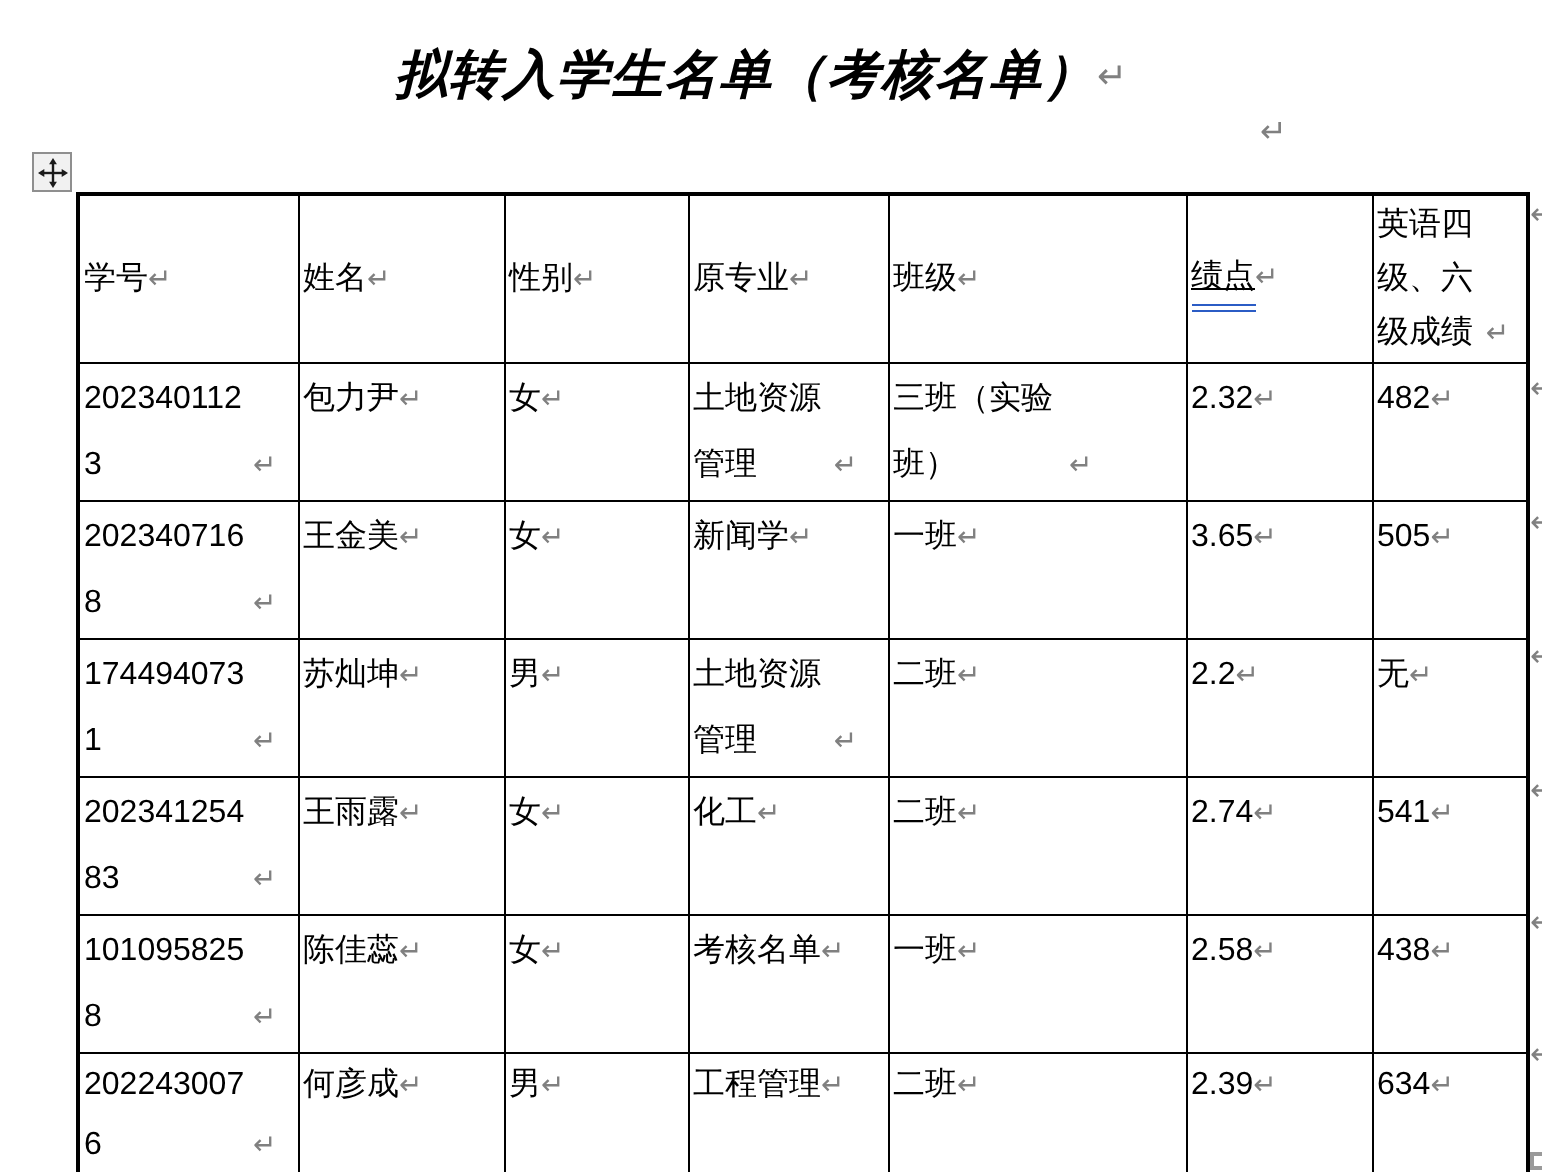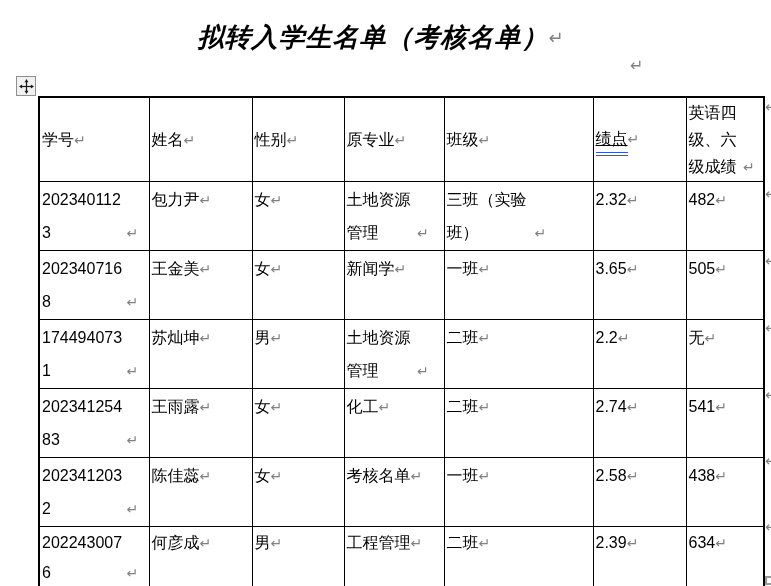--- a/index.html
+++ b/index.html
@@ -188,21 +188,21 @@
       <tr>
         <td class="c-id"><span class="ct">20234125483</span><span class="fmt-mark cell-mark">↵</span></td>
         <td><span class="ct">王雨露</span><span class="fmt-mark cell-mark">↵</span></td>
         <td><span class="ct">女</span><span class="fmt-mark cell-mark">↵</span></td>
         <td class="c-major"><span class="ct">化工</span><span class="fmt-mark cell-mark">↵</span></td>
         <td class="c-class"><span class="ct">二班</span><span class="fmt-mark cell-mark">↵</span></td>
         <td class="c-gpa"><span class="ct">2.74</span><span class="fmt-mark cell-mark">↵</span></td>
         <td class="c-eng"><span class="ct">541</span><span class="fmt-mark cell-mark">↵</span></td>
       </tr>
       <tr>
-        <td class="c-id"><span class="ct">2023412032</span><span class="fmt-mark cell-mark">↵</span></td>
+        <td class="c-id"><span class="ct">1010958258</span><span class="fmt-mark cell-mark">↵</span></td>
         <td><span class="ct">陈佳蕊</span><span class="fmt-mark cell-mark">↵</span></td>
         <td><span class="ct">女</span><span class="fmt-mark cell-mark">↵</span></td>
         <td class="c-major"><span class="ct">考核名单</span><span class="fmt-mark cell-mark">↵</span></td>
         <td class="c-class"><span class="ct">一班</span><span class="fmt-mark cell-mark">↵</span></td>
         <td class="c-gpa"><span class="ct">2.58</span><span class="fmt-mark cell-mark">↵</span></td>
         <td class="c-eng"><span class="ct">438</span><span class="fmt-mark cell-mark">↵</span></td>
       </tr>
       <tr>
         <td class="c-id"><span class="ct">2022430076</span><span class="fmt-mark cell-mark">↵</span></td>
         <td><span class="ct">何彦成</span><span class="fmt-mark cell-mark">↵</span></td>

